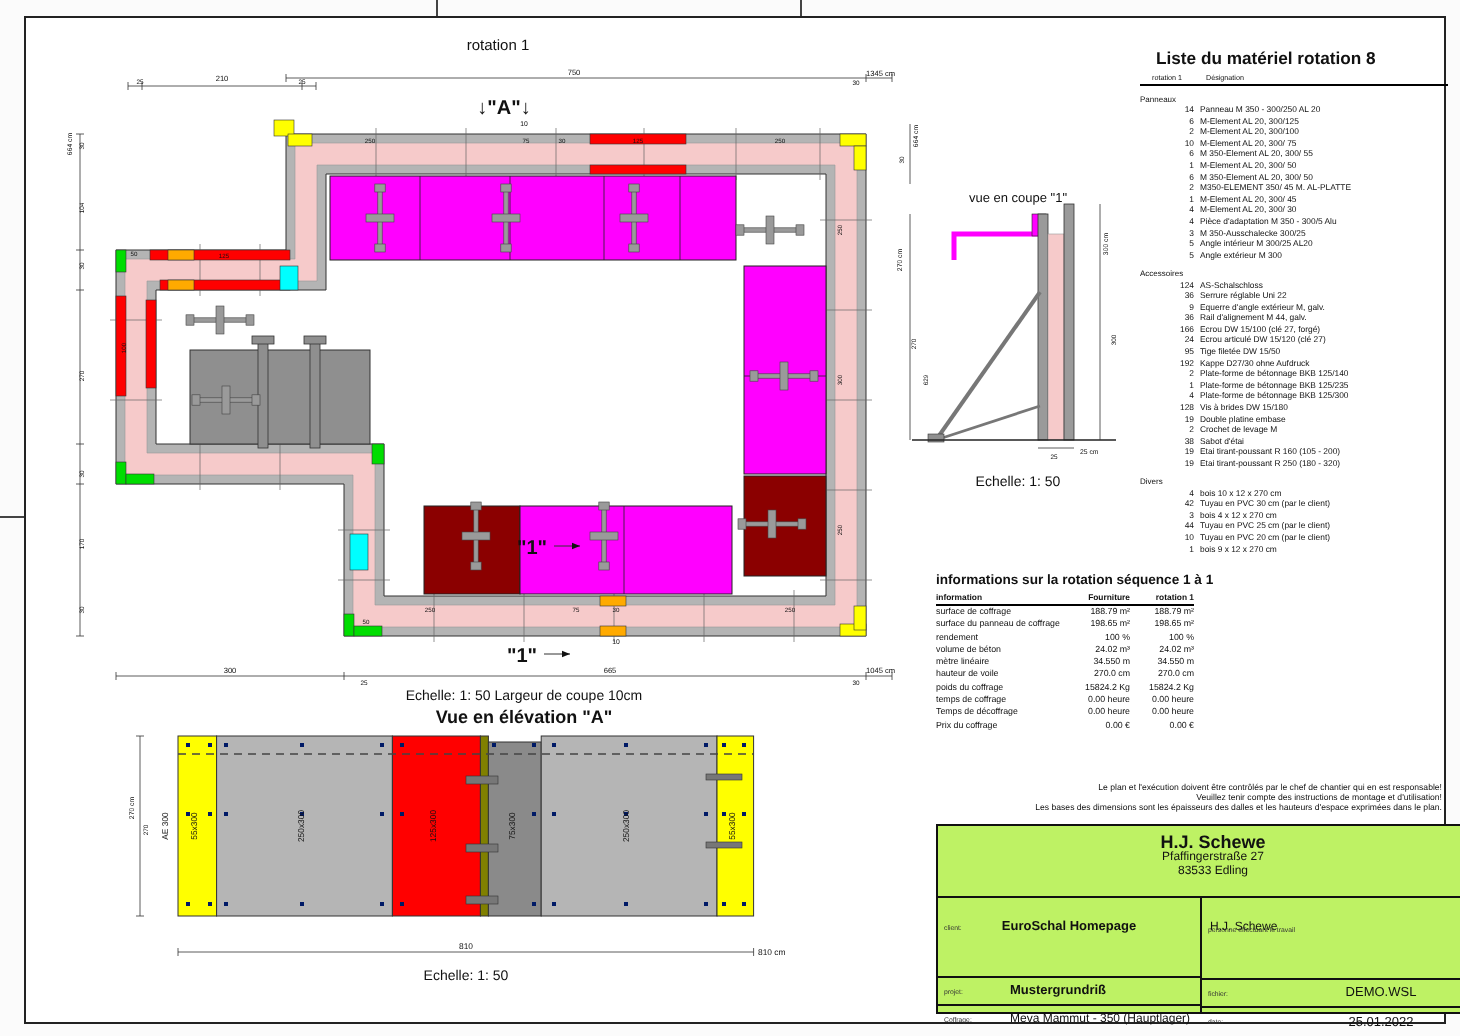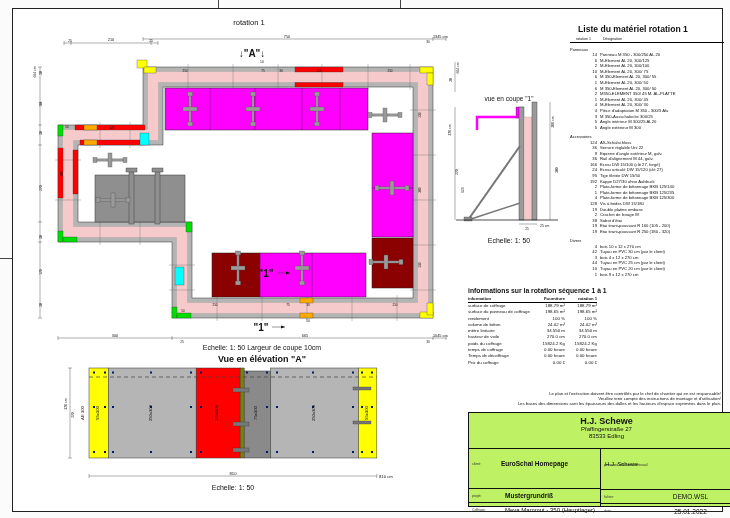--- a/index.html
+++ b/index.html
@@ -317,21 +317,21 @@
         </g>
       <text class="t34" x="67" y="404" text-anchor="middle" transform="rotate(-90 67 404)">270 cm</text>
       <text class="t32" x="74" y="415" text-anchor="middle" transform="rotate(-90 74 415)">270</text>
       <text class="t42" x="233" y="474.5" text-anchor="middle">810</text>
       <text class="t42" x="379" y="477.5">810 cm</text>
       <text class="t7" x="233" y="490" text-anchor="middle">Echelle: 1: 50</text>
     </g>
   </svg>
 
   <div class="mat-list">
-    <div class="mat-title">Liste du matériel  rotation 1</div>
+    <div class="mat-title">Liste du matériel  rotation 8</div>
     <div class="mat-head">
       <span class="h1">rotation 1</span>
       <span class="h2">Désignation</span>
     </div>
     <div class="sec-h">Panneaux</div>
     <div>
 
         <div class="mat-row">
           <span class="q">14</span>
           <span class="n">Panneau M 350 - 300/250 AL 20</span>

